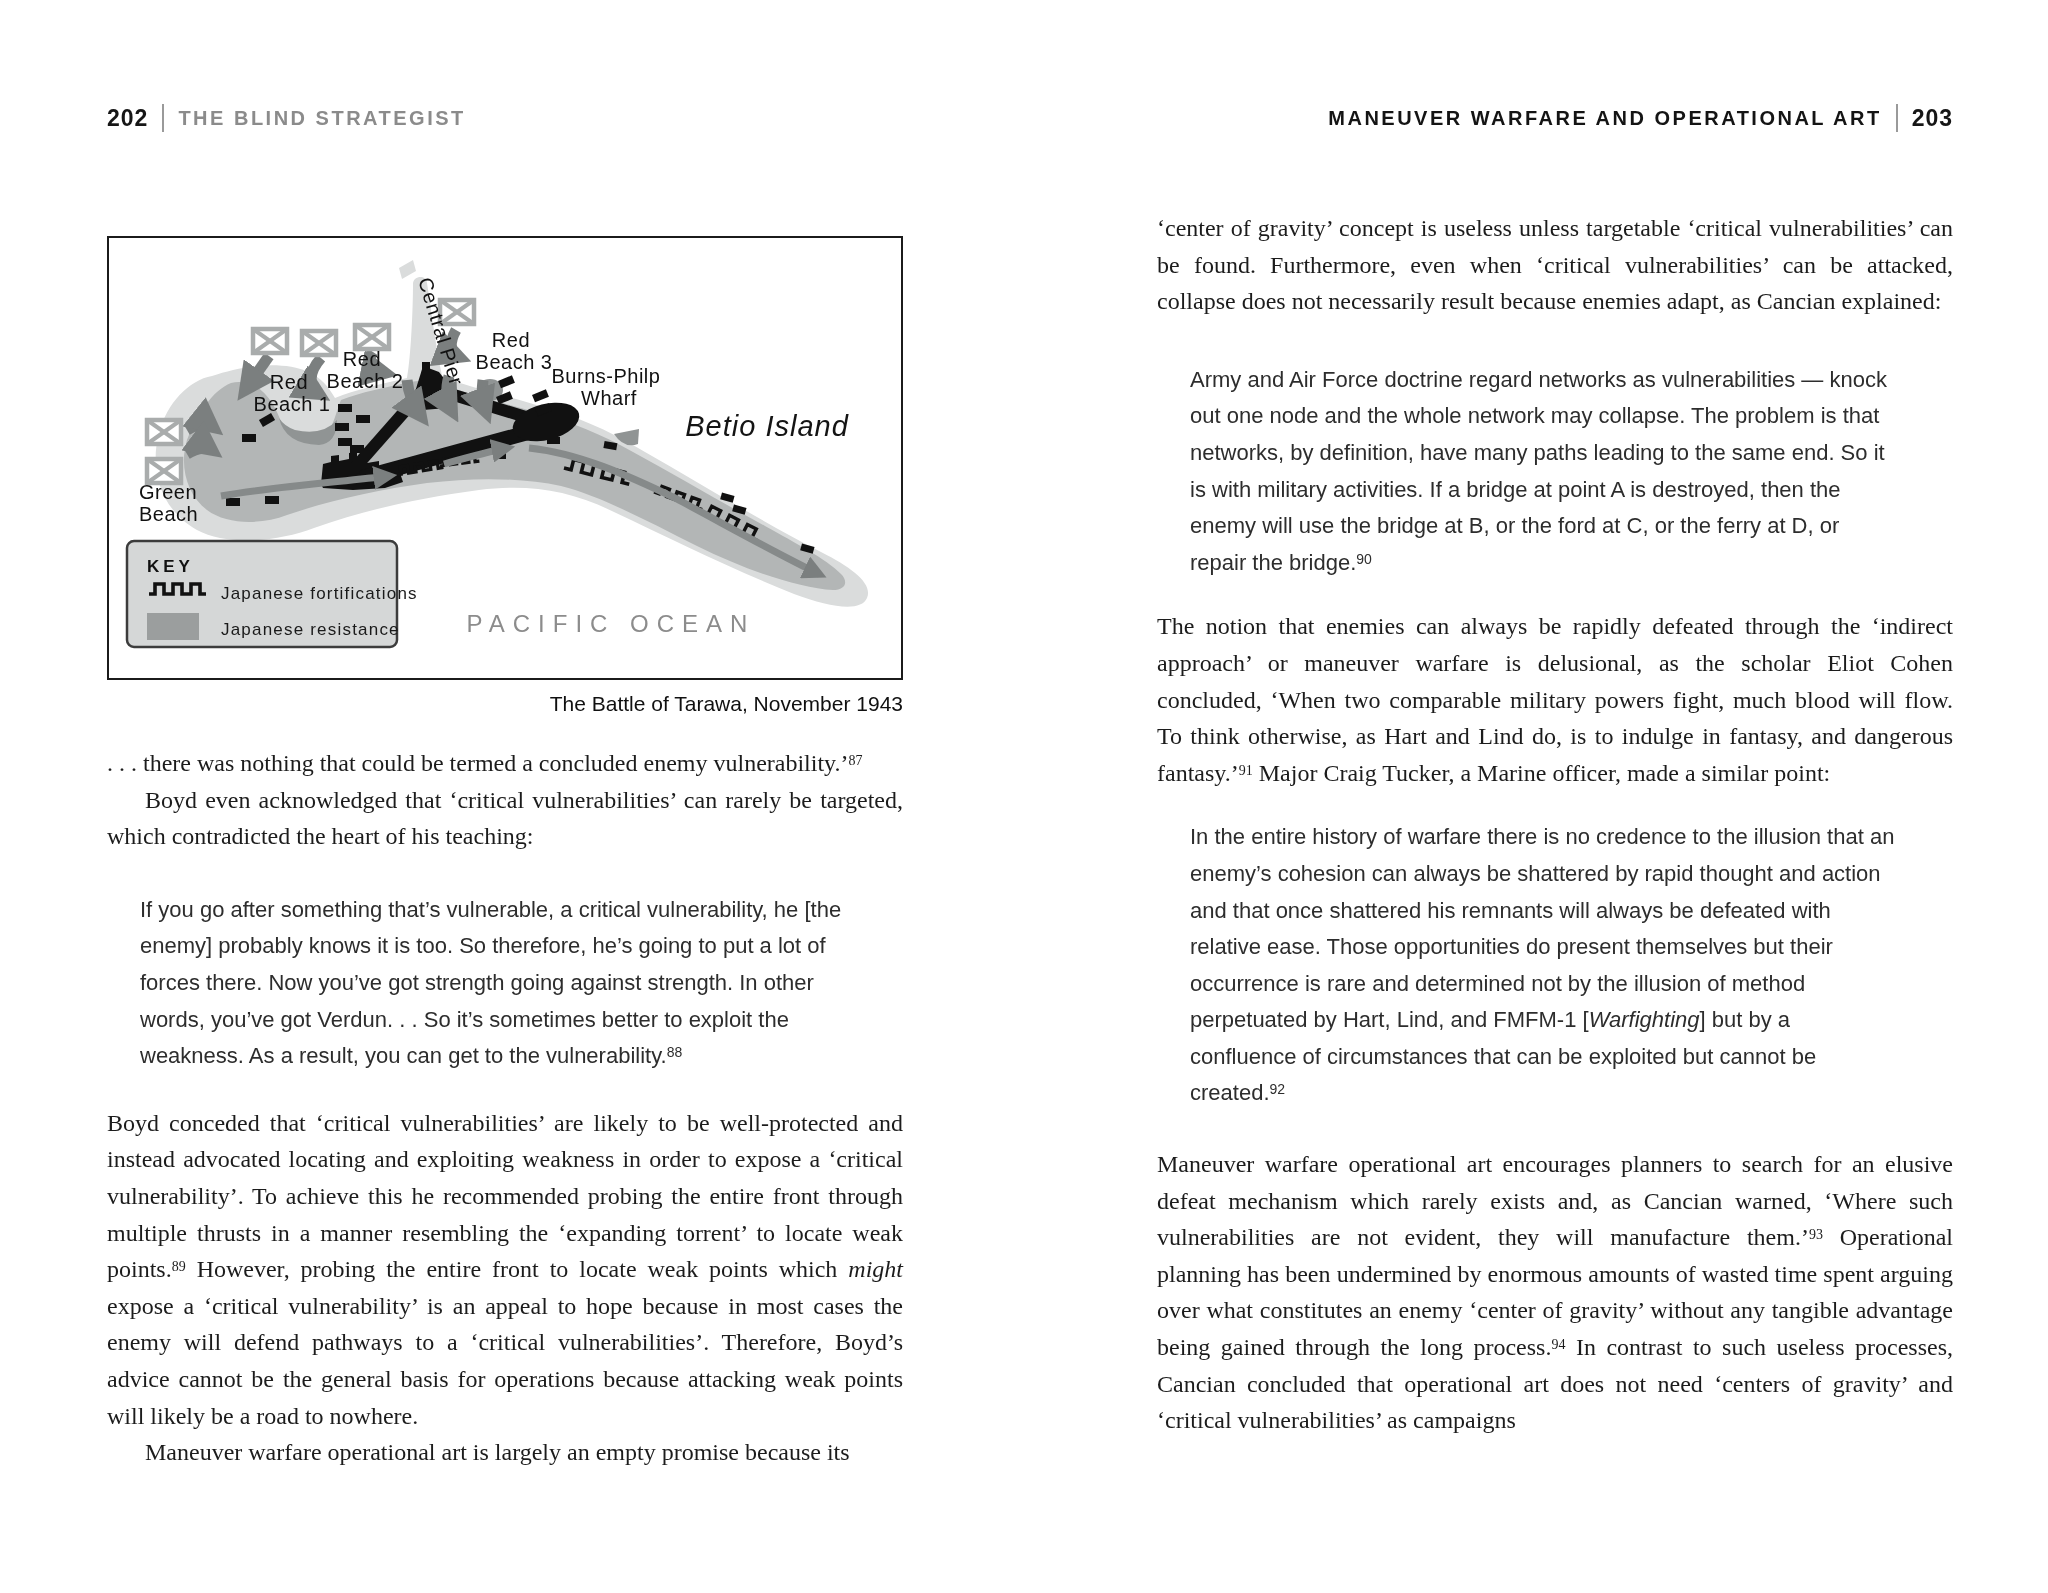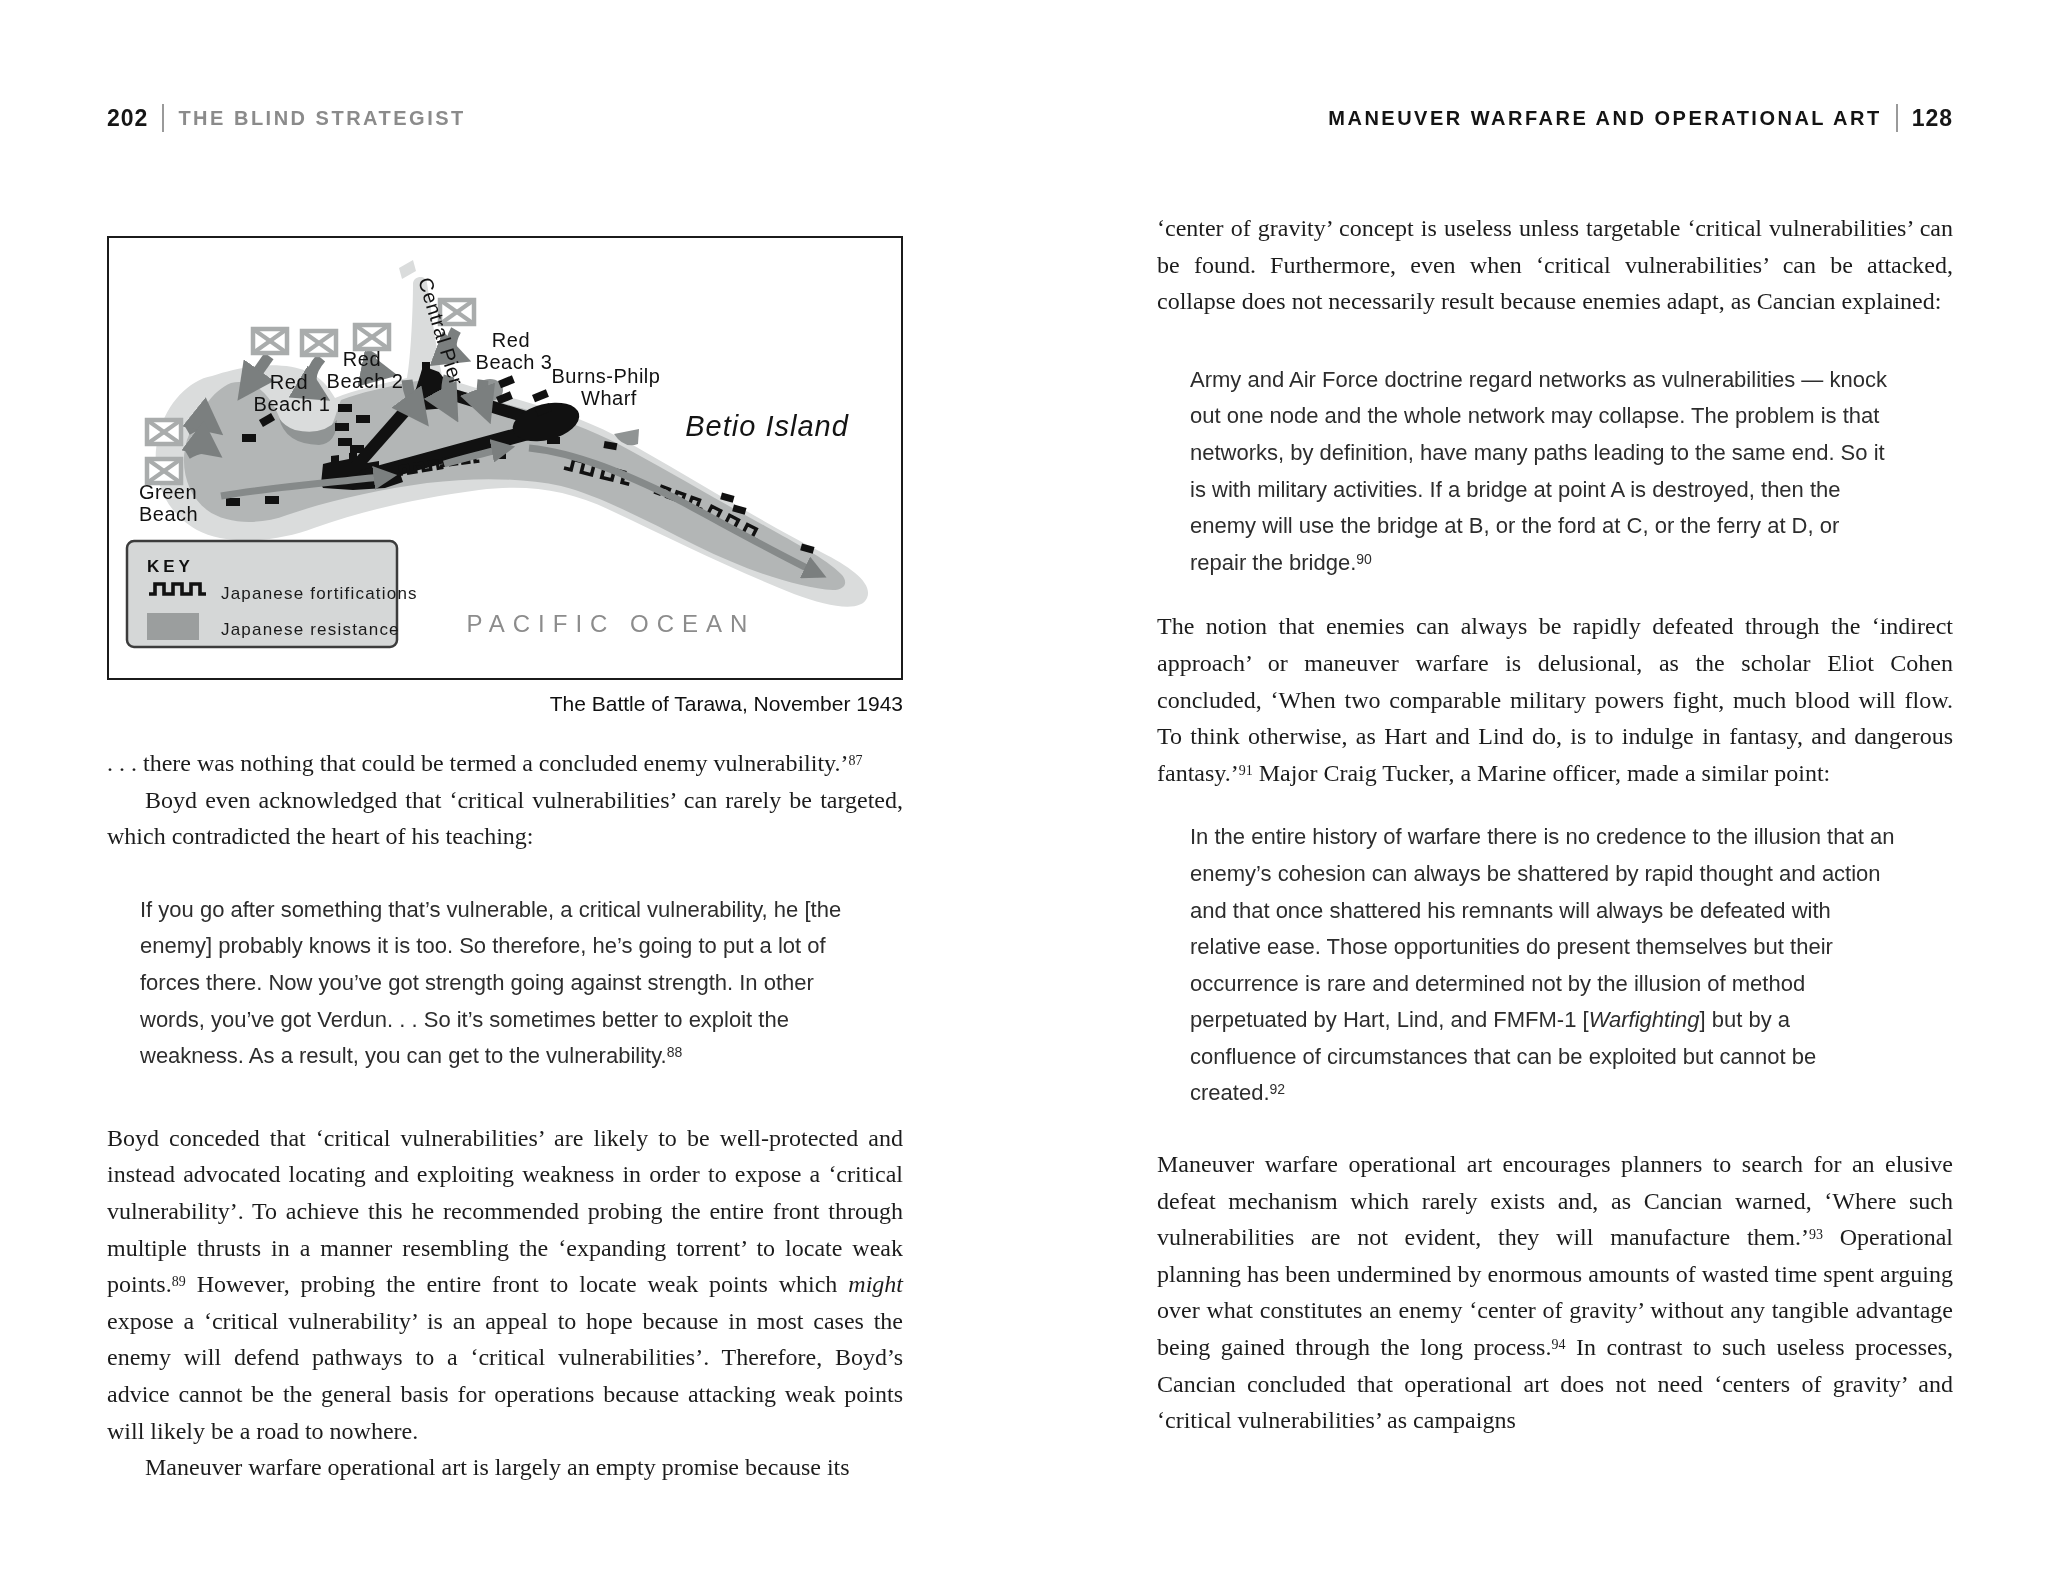--- a/index.html
+++ b/index.html
@@ -30,21 +30,21 @@
   
   .text-flow{position:absolute;left:0;width:796px;text-align:justify;
              font-size:24px;line-height:36.6px;}
   .page-left  .text-flow{top:737px;}
   .page-right .text-flow{top:202px;}
   .text-flow p{margin:0;}
   p.indent{text-indent:38px;}
   blockquote{font-family:Liberation Sans, sans-serif;
              font-size:22px;line-height:36.6px;color:#2d2d2d;text-align:left;
              margin:0 56px 0 33px;}
-  .page-left  blockquote{margin-top:37px;margin-bottom:45px;}
+  .page-left  blockquote{margin-top:37px;margin-bottom:30px;}
   .page-right blockquote.q1{margin-top:42px;margin-bottom:27px;}
   .page-right blockquote.q2{margin-top:28px;margin-bottom:34px;}
   sup.fn{font-size:14px;line-height:0;vertical-align:6px;letter-spacing:0;}
   .it{font-style:italic;}
 
   
   .map-label{font-family:"Liberation Sans","DejaVu Sans",sans-serif;font-size:20px;
              fill:#111;letter-spacing:0.5px;}
   .map-label-italic{font-family:"Liberation Sans","DejaVu Sans",sans-serif;font-style:italic;
                     font-size:29px;fill:#141414;letter-spacing:1px;}
@@ -225,21 +225,21 @@
 
       <p class="indent">Maneuver warfare operational art is largely an empty promise because its</p>
     </div>
   </div>
 
   <div class="page page-right">
 
     <div class="running-head">
       <span class="rh-title">MANEUVER WARFARE AND OPERATIONAL ART</span>
       <span class="rh-divider"></span>
-      <span class="folio">128</span>
+      <span class="folio">203</span>
     </div>
 
     <div class="text-flow">
       <p>‘center of gravity’ concept is useless unless targetable ‘critical vulnerabilities’ can be found. Furthermore, even when ‘critical vulnerabilities’ can be attacked, collapse does not necessarily result because enemies adapt, as Cancian explained:</p>
 
       <blockquote class="q1"><span>Army and Air Force doctrine regard networks as vulnerabilities — knock out one node and the whole network may collapse. The problem is that networks, by definition, have many paths leading to the same end. So it is with military activities. If a bridge at point A is destroyed, then the enemy will use the bridge at B, or the ford at C, or the ferry at D, or repair the bridge.</span><sup class="fn">90</sup></blockquote>
 
       <p><span>The notion that enemies can always be rapidly defeated through the ‘indirect approach’ or maneuver warfare is delusional, as the scholar Eliot Cohen concluded, ‘When two comparable military powers fight, much blood will flow. To think otherwise, as Hart and Lind do, is to indulge in fantasy, and dangerous fantasy.’</span><sup class="fn">91</sup><span> Major Craig Tucker, a Marine officer, made a similar point:</span></p>
 
       <blockquote class="q2"><span>In the entire history of warfare there is no credence to the illusion that an enemy’s cohesion can always be shattered by rapid thought and action and that once shattered his remnants will always be defeated with relative ease. Those opportunities do present themselves but their occurrence is rare and determined not by the illusion of method perpetuated by Hart, Lind, and FMFM-1 [</span><span class="it">Warfighting</span><span>] but by a confluence of circumstances that can be exploited but cannot be created.</span><sup class="fn">92</sup></blockquote>

